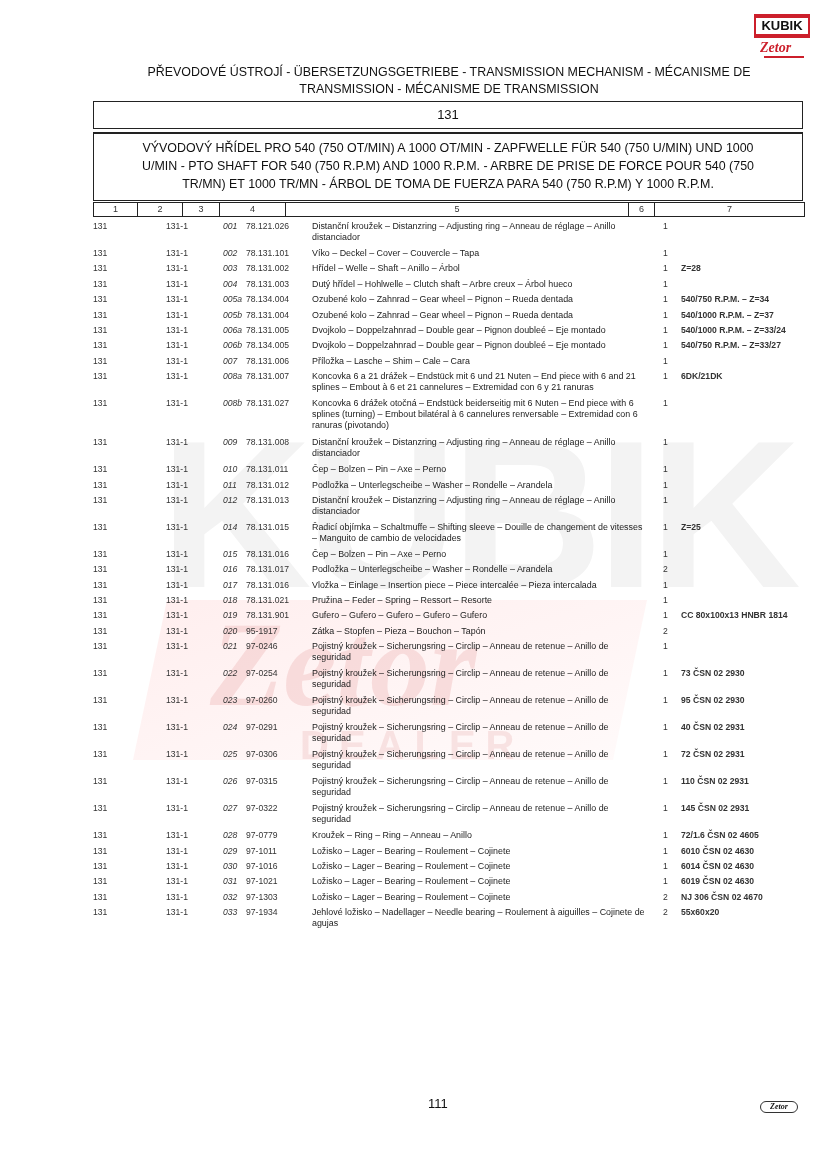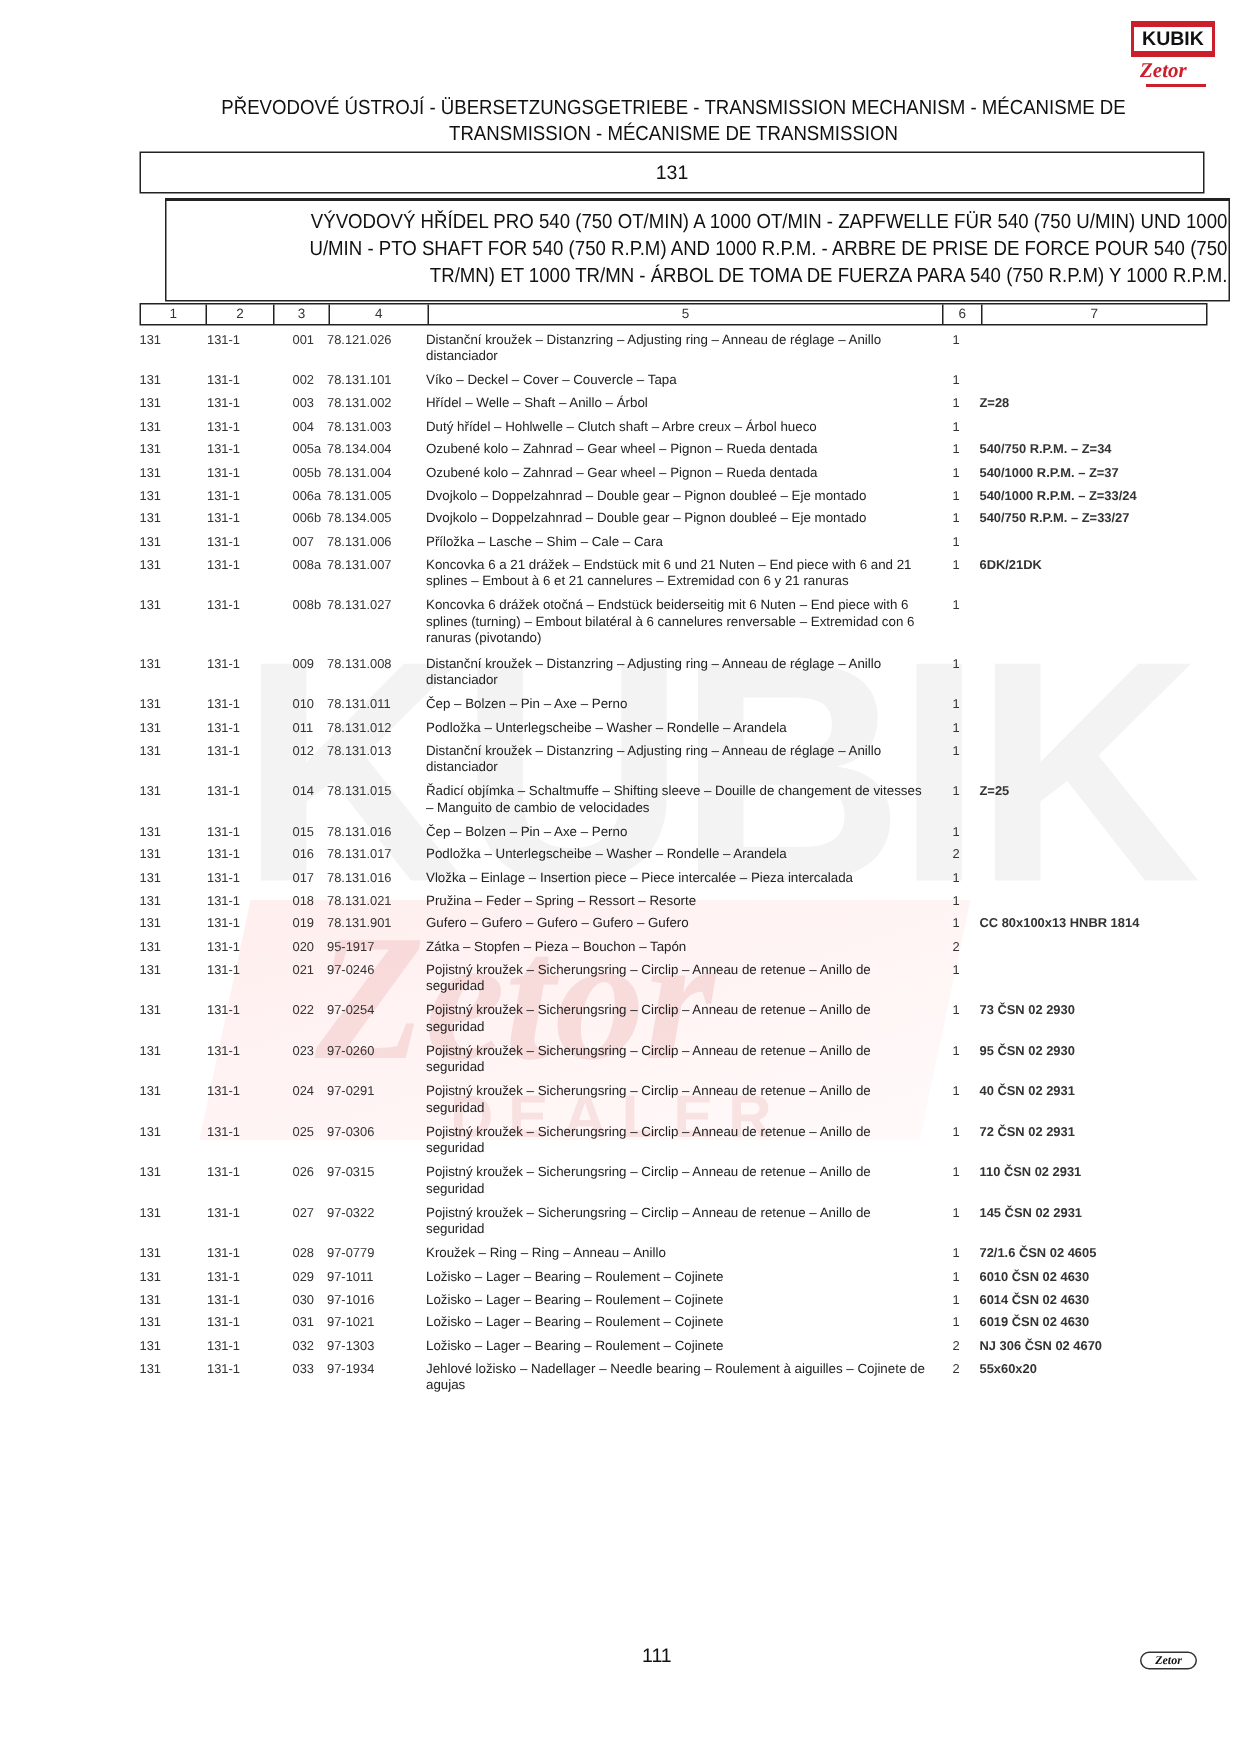--- a/index.html
+++ b/index.html
@@ -14,33 +14,33 @@
     .logo { position: absolute; left: 754px; top: 14px; width: 56px; height: 48px; z-index: 2; }
     .logo .kubik { position: absolute; left: 0; top: 0; width: 56px; height: 24px; background: #cc1f2b; }
     .logo .kubik span { position: absolute; left: 2px; top: 4px; width: 52px; height: 16px; background: #fff; color: #111; font: bold 13px/16px "Liberation Sans", sans-serif; text-align: center; letter-spacing: 0px; }
     .logo .zetor { position: absolute; left: 6px; top: 27px; font: italic bold 14px/1 "Liberation Serif", serif; color: #cc1f2b; }
     .logo .zetor-line { position: absolute; left: 10px; top: 42px; width: 40px; height: 2px; background: #cc1f2b; }
 
     .main-title { position: absolute; left: 95px; top: 63px; width: 708px; text-align: center; font: 13.5px/17px "Liberation Sans", sans-serif; transform: scaleX(0.92); transform-origin: center top; z-index: 2; }
 
     .group-box { position: absolute; left: 93px; top: 101px; width: 708px; height: 26px; border: 1px solid #222; text-align: center; font: 13px/26px "Liberation Sans", sans-serif; z-index: 2; }
 
-    .desc-box { position: absolute; left: 93px; top: 132px; width: 708px; height: 66px; border: 1px solid #222; border-top-width: 2px; text-align: right; z-index: 2; margin-left: 17px; }
+    .desc-box { position: absolute; left: 93px; top: 132px; width: 708px; height: 66px; border: 1px solid #222; border-top-width: 2px; text-align: center; z-index: 2; }
     .desc-box div { font: 13.5px/18px "Liberation Sans", sans-serif; padding-top: 5px; transform: scaleX(0.92); transform-origin: center top; margin: 0 -30px; }
 
     .col-head { position: absolute; left: 93px; top: 202px; width: 710px; height: 13px; border: 1px solid #222; display: flex; z-index: 2; }
     .col-head div { font: 9px/13px "Liberation Sans", sans-serif; text-align: center; border-right: 1px solid #222; color: #333; }
     .col-head div:last-child { border-right: none; }
 
     .rows { position: absolute; left: 93px; top: 221px; width: 720px; z-index: 2; }
     .row { display: flex; font: 8.6px/11px "Liberation Sans", sans-serif; color: #333; }
     .row > div { flex: none; }
     .c1 { width: 43px; text-align: left; padding-left: 0; }
-    .c2 { width: 44px; padding-left: 2px; box-sizing: border-box; }
-    .c3 { width: 36px; text-align: left; padding-left: 15px; box-sizing: border-box; }
+    .c2 { width: 44px; padding-left: 2px; box-sizing: border-box; margin-left: 28px; }
+    .c3 { width: 36px; text-align: left; padding-left: 15px; box-sizing: border-box; font-style: italic; }
     .c4 { width: 65px; padding-left: 2px; box-sizing: border-box; }
     .c5 { width: 342px; padding-left: 3px; padding-right: 6px; box-sizing: border-box; font-size: 8.9px; color: #222; }
     .c6 { width: 25px; text-align: left; padding-left: 12px; box-sizing: border-box; }
     .c7 { width: 160px; padding-left: 5px; box-sizing: border-box; font-weight: bold; }
     .row.single { height: 15.4px; }
     .row.double { height: 27px; }
     .row.triple { height: 39px; }
 
     .page-num { position: absolute; left: 428px; top: 1097px; font: 13px/1 "Liberation Sans", sans-serif; z-index: 2; text-align: right; }
     .footer-logo { position: absolute; left: 760px; top: 1101px; width: 36px; height: 10px; border: 1px solid #333; border-radius: 6px; font: italic bold 8px/10px "Liberation Serif", serif; text-align: center; color: #111; z-index: 2; }

